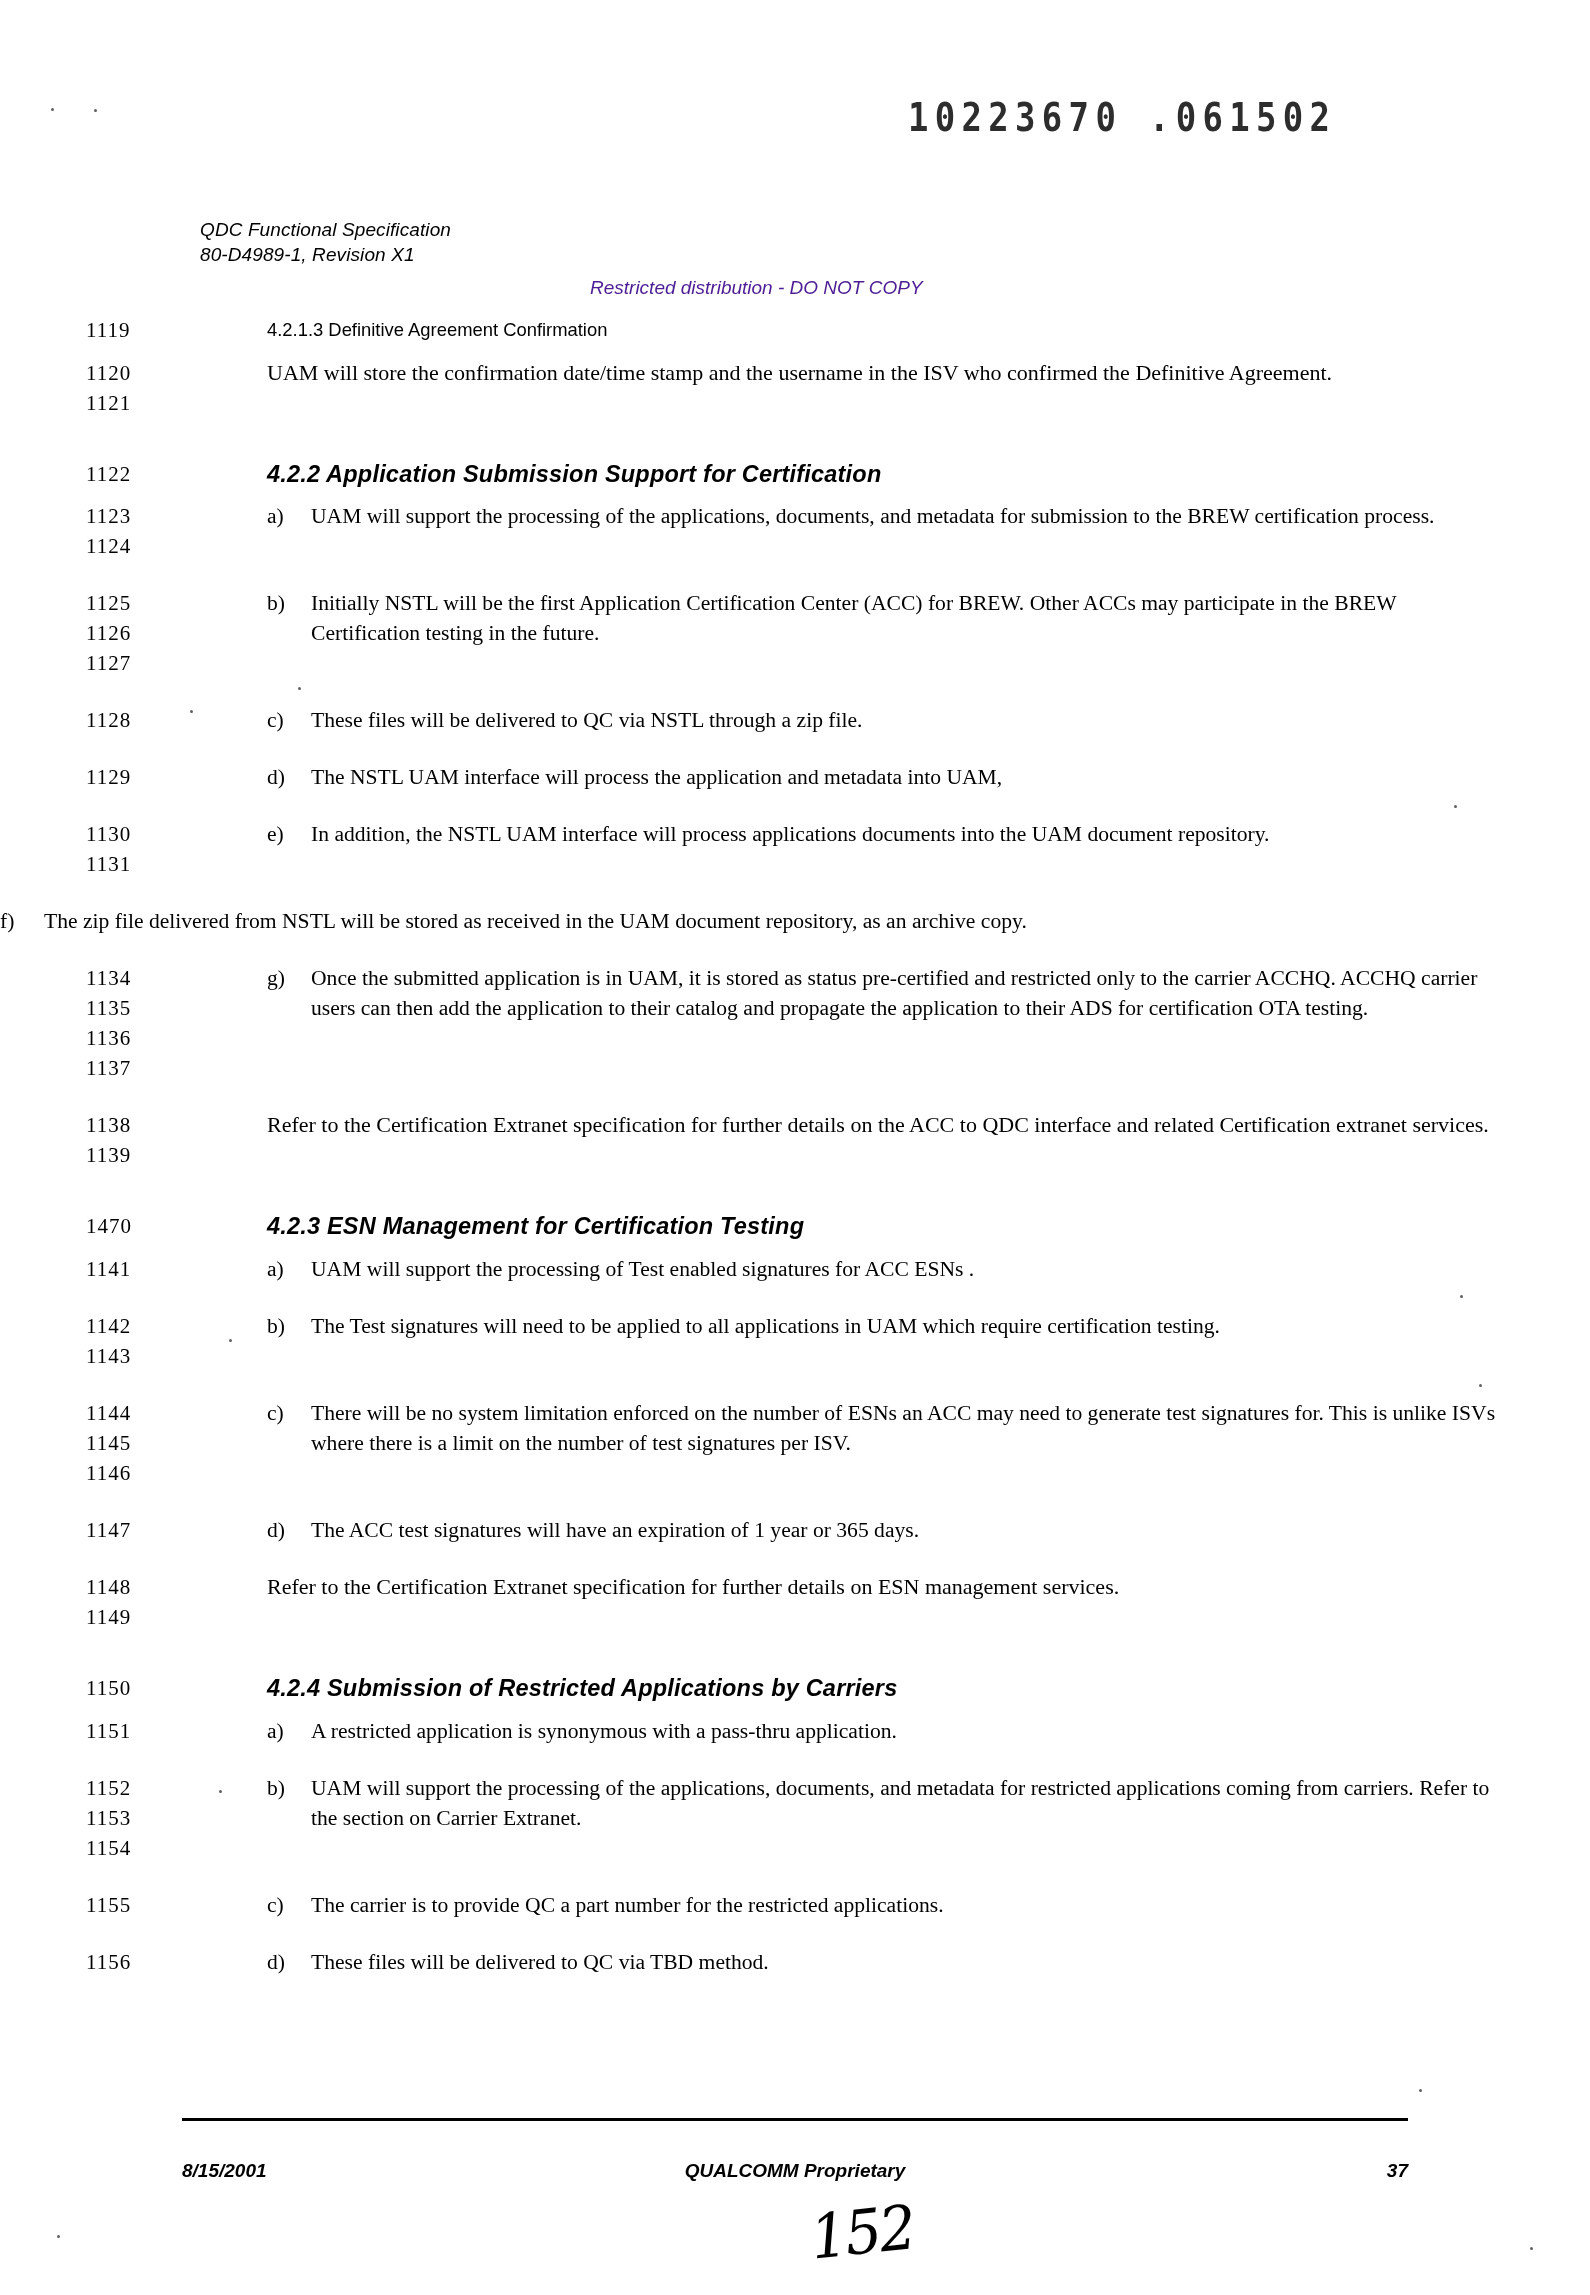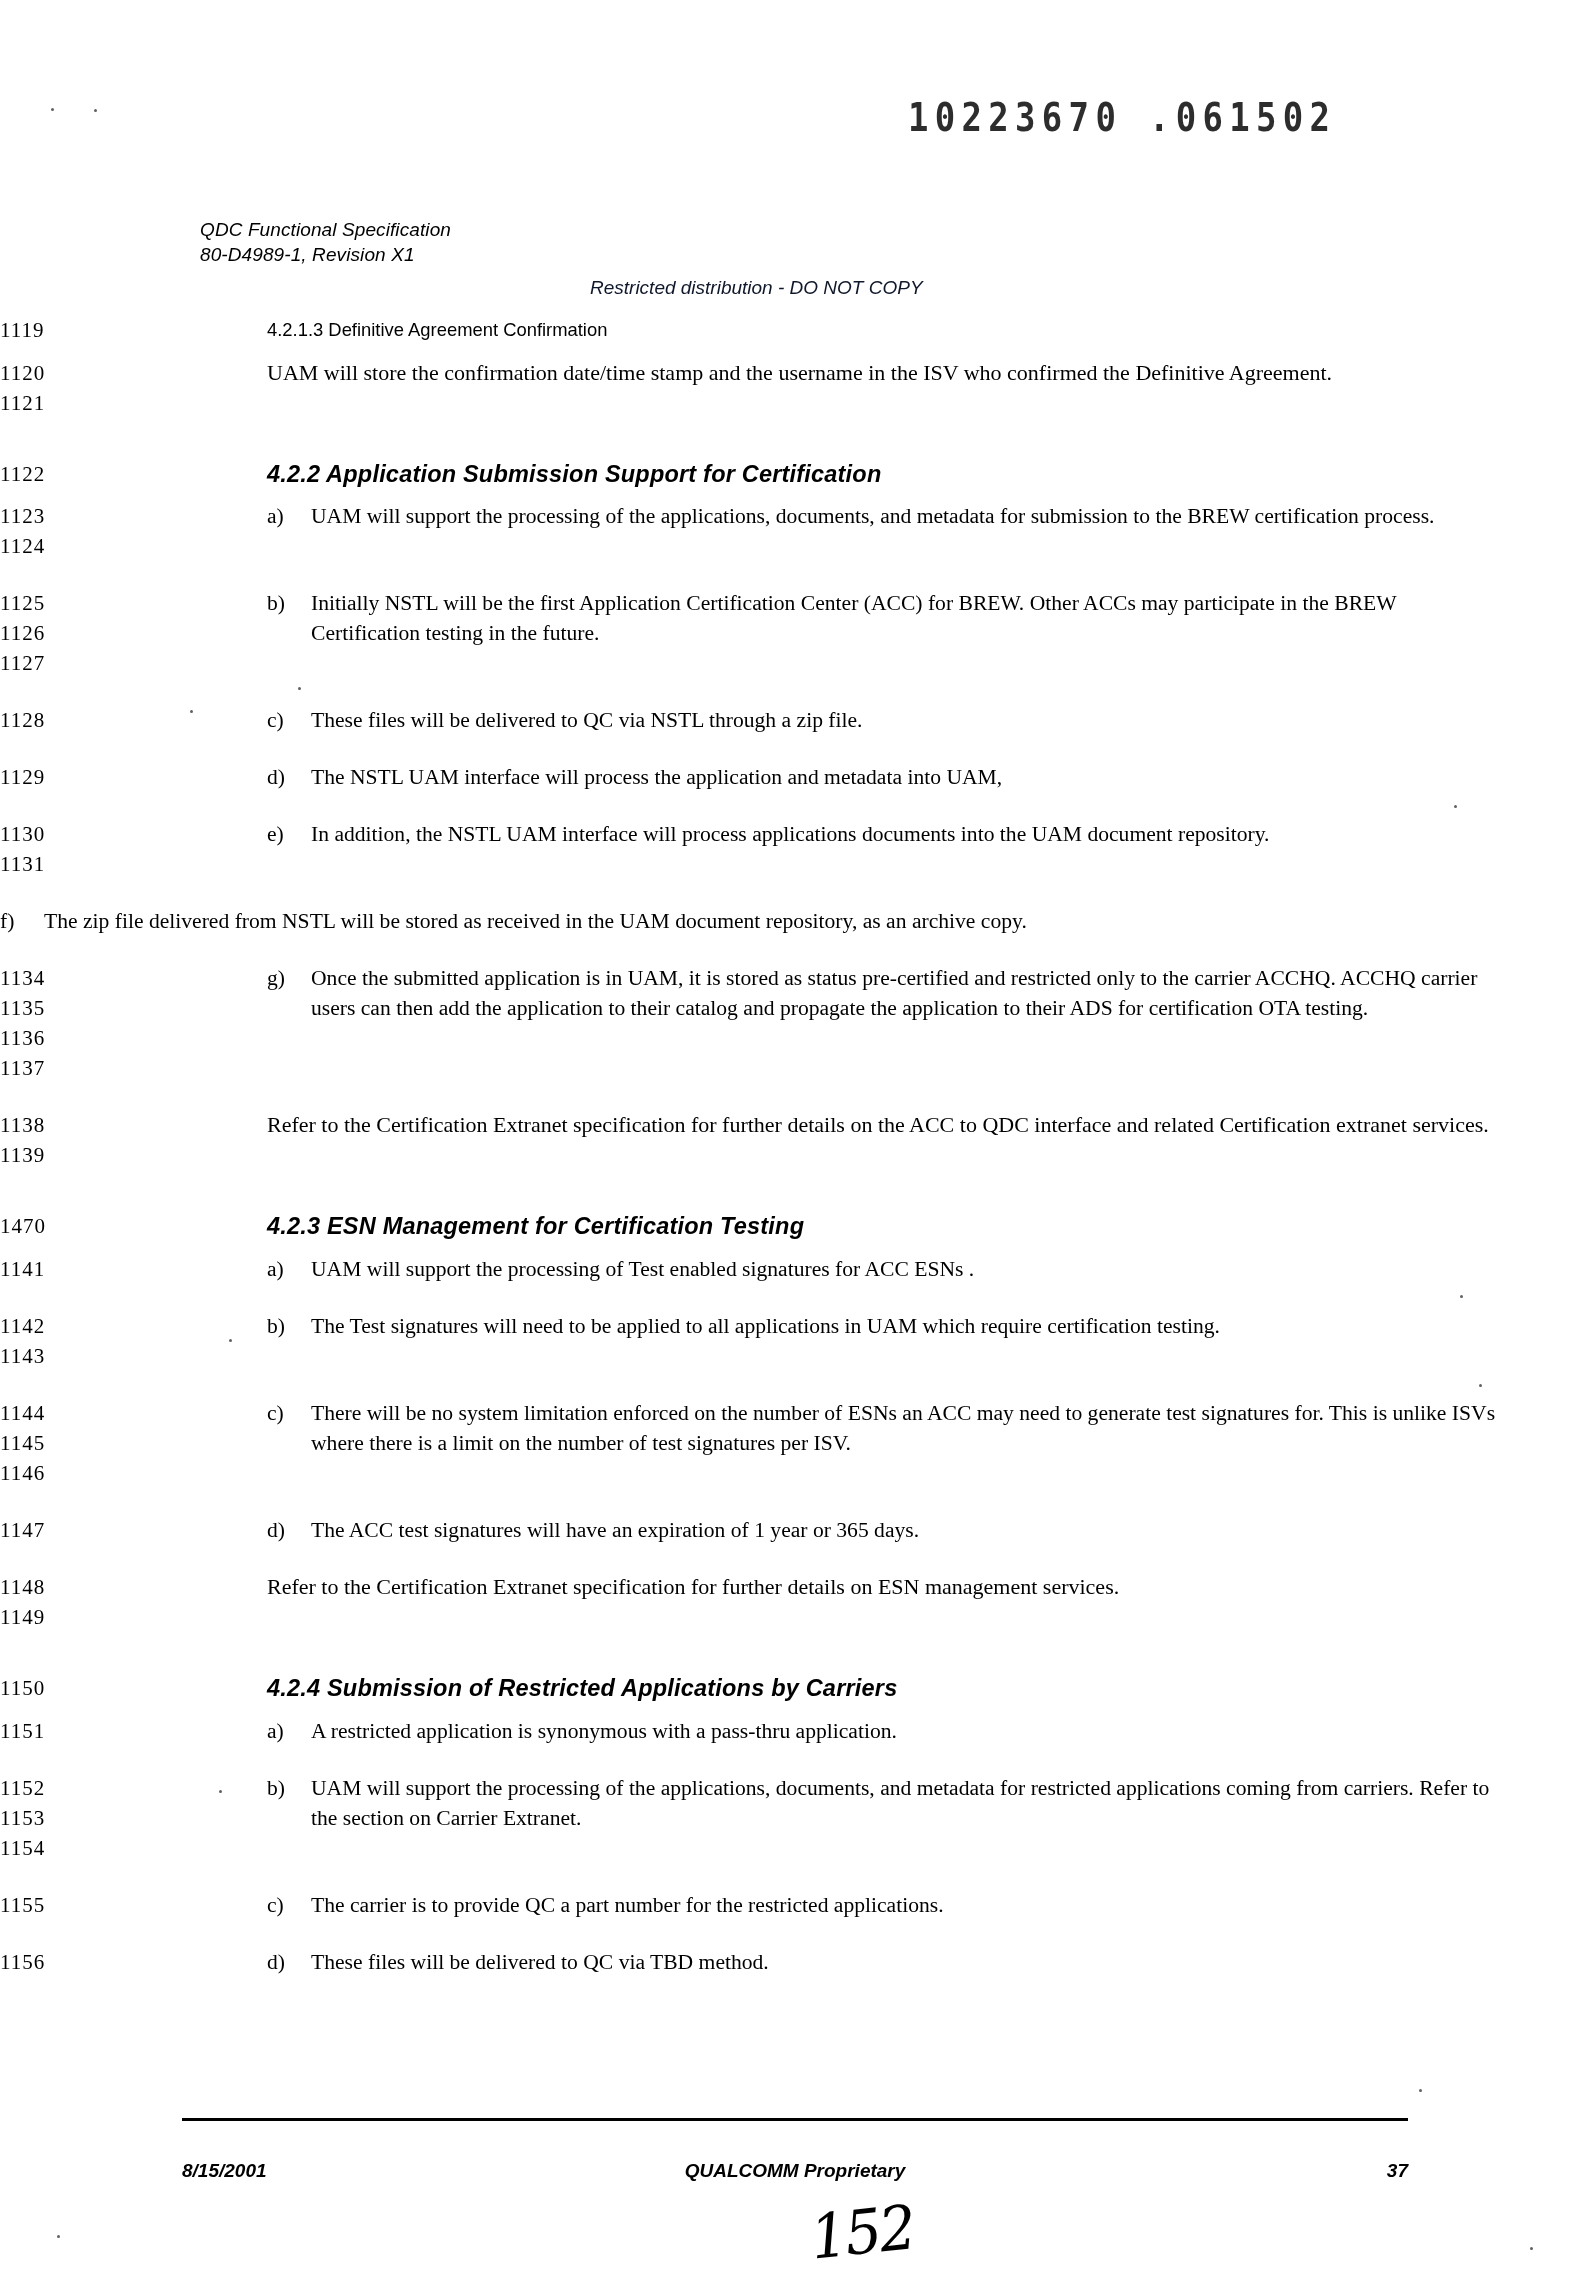--- a/index.html
+++ b/index.html
@@ -48,39 +48,40 @@
     letter-spacing: 0.1px;
     color: #000;
   }
   .hdr-restricted {
     position: absolute;
     top: 277px;
     left: 590px;
     font-family: "Liberation Sans", "DejaVu Sans", sans-serif;
     font-style: italic;
     font-size: 19px;
-    color: #0f172a;
+    color: #4c1d95;
     white-space: nowrap;
   }
 
   
   .body-area {
     position: absolute;
     top: 315px;
     left: 0;
     width: 1590px;
   }
   .blk {
     display: flex;
     align-items: flex-start;
   }
   .nums {
     width: 267px;
     flex: 0 0 267px;
     text-align: left;
+    padding-left: 86px;
     box-sizing: border-box;
   }
   .nums .num {
     font-family: "Liberation Serif", "DejaVu Serif", serif;
     font-size: 21px;
     line-height: 30px;
     letter-spacing: 1px;
     color: #000;
     white-space: nowrap;
   }

